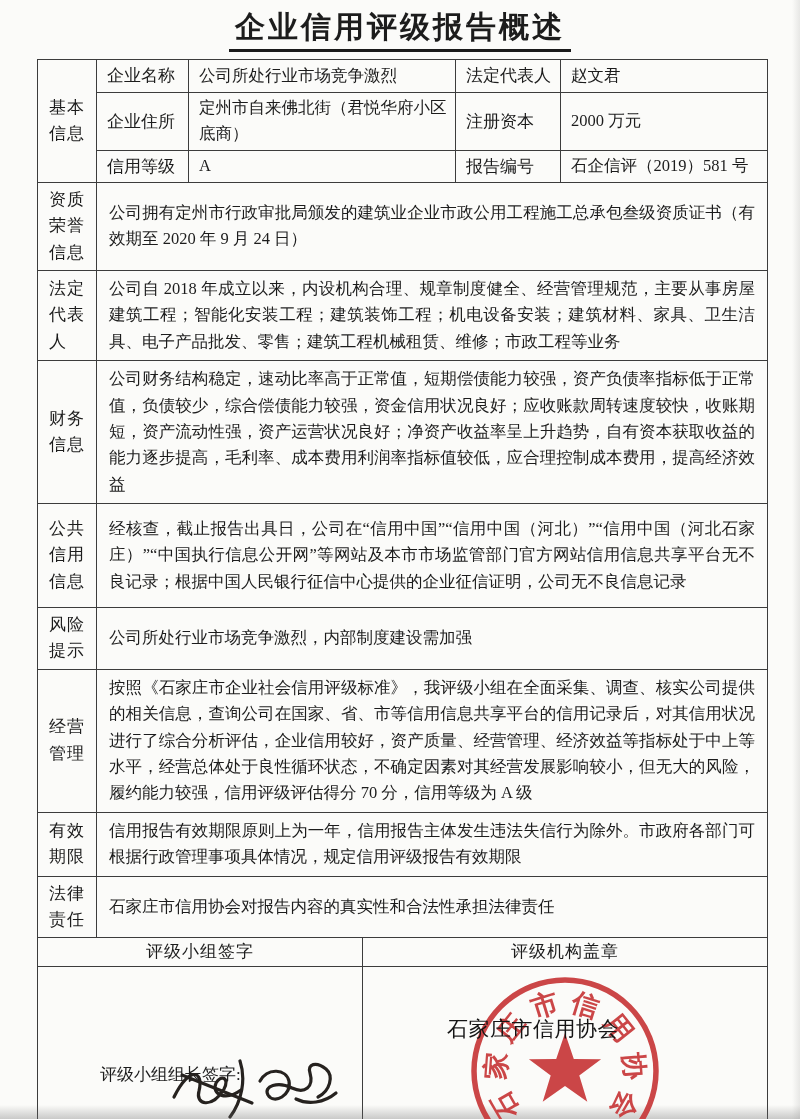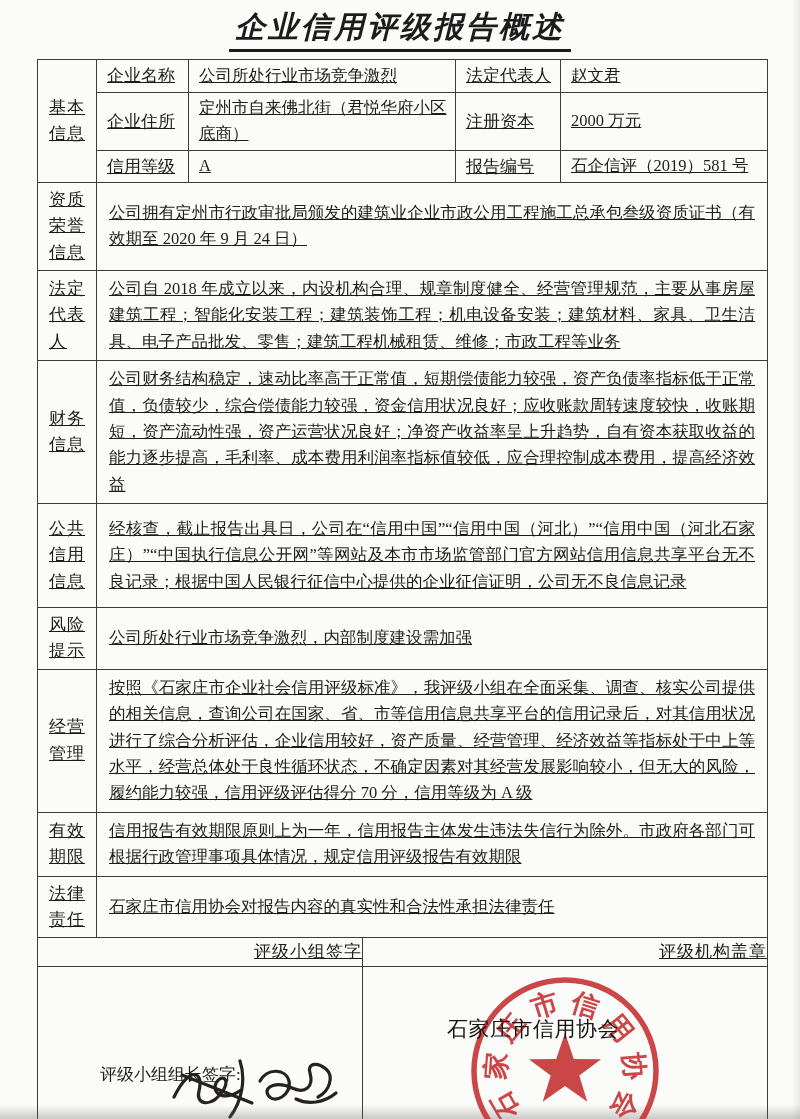--- a/index.html
+++ b/index.html
@@ -6,40 +6,40 @@
   html,body { width:800px; }
   body {
     width:800px; height:1119px; position:relative; overflow:hidden;
     background:#fbfbf9;
     font-family:"Liberation Serif","DejaVu Serif",serif;
     color:#1c1c1c;
   }
   .page-title-wrap { text-align:center; padding-top:9px; }
   .page-title {
     display:inline-block; font-size:30px; font-weight:bold; letter-spacing:3px;
-    border-bottom:3px solid #1a1a1a; padding:0 6px 4px 6px; line-height:1.2;font-style:italic;
+    border-bottom:3px solid #1a1a1a; padding:0 6px 4px 6px; line-height:1.2;
   }
   .doc { width:730px; margin:7px 0 0 37px; }
   table { border-collapse:collapse; width:730px; table-layout:fixed; }
   td {
     border:1.6px solid #3c3c3c; vertical-align:middle;
-    font-size:16.5px; line-height:1.6;text-decoration:underline;
+    font-size:16.5px; line-height:1.6;
   }
   td.sec {
     text-align:left; padding:4px 11px; word-break:break-all;
     font-size:17px; letter-spacing:1px; line-height:1.55;
   }
   td.lbl { padding:2px 4px 2px 10px; font-size:17px; white-space:nowrap; }
   td.val { padding:2px 4px 2px 10px; }
   td.txt { padding:5px 12px; text-align:justify; }
   tr.h31 td { height:33px; }
   tr.h56 td { height:56px; }
   tr.h30 td { height:30px; }
   .sig-table td { padding:0; }
-  .sig-head td { height:29px; text-align:right; font-size:17px; letter-spacing:1px; }
+  .sig-head td { height:29px; text-align:center; font-size:17px; letter-spacing:1px; }
   .sig-body td { height:213px; vertical-align:top; }
   .sig-cell { position:relative; width:100%; height:213px; }
   .leader-label { position:absolute; left:62px; top:50px; font-size:17px;margin-top:44px; }
   .sig-scribble { position:absolute; left:130px; top:80px; }
   .org-name {
     position:absolute; left:84px; top:46px; font-size:21px; letter-spacing:0.5px;
     color:#151515; z-index:3; white-space:nowrap;
   }
   .seal { position:absolute; left:102px; top:4px; z-index:2; opacity:0.93; }
   .seal text { font-family:"Liberation Serif","DejaVu Serif",serif; }

